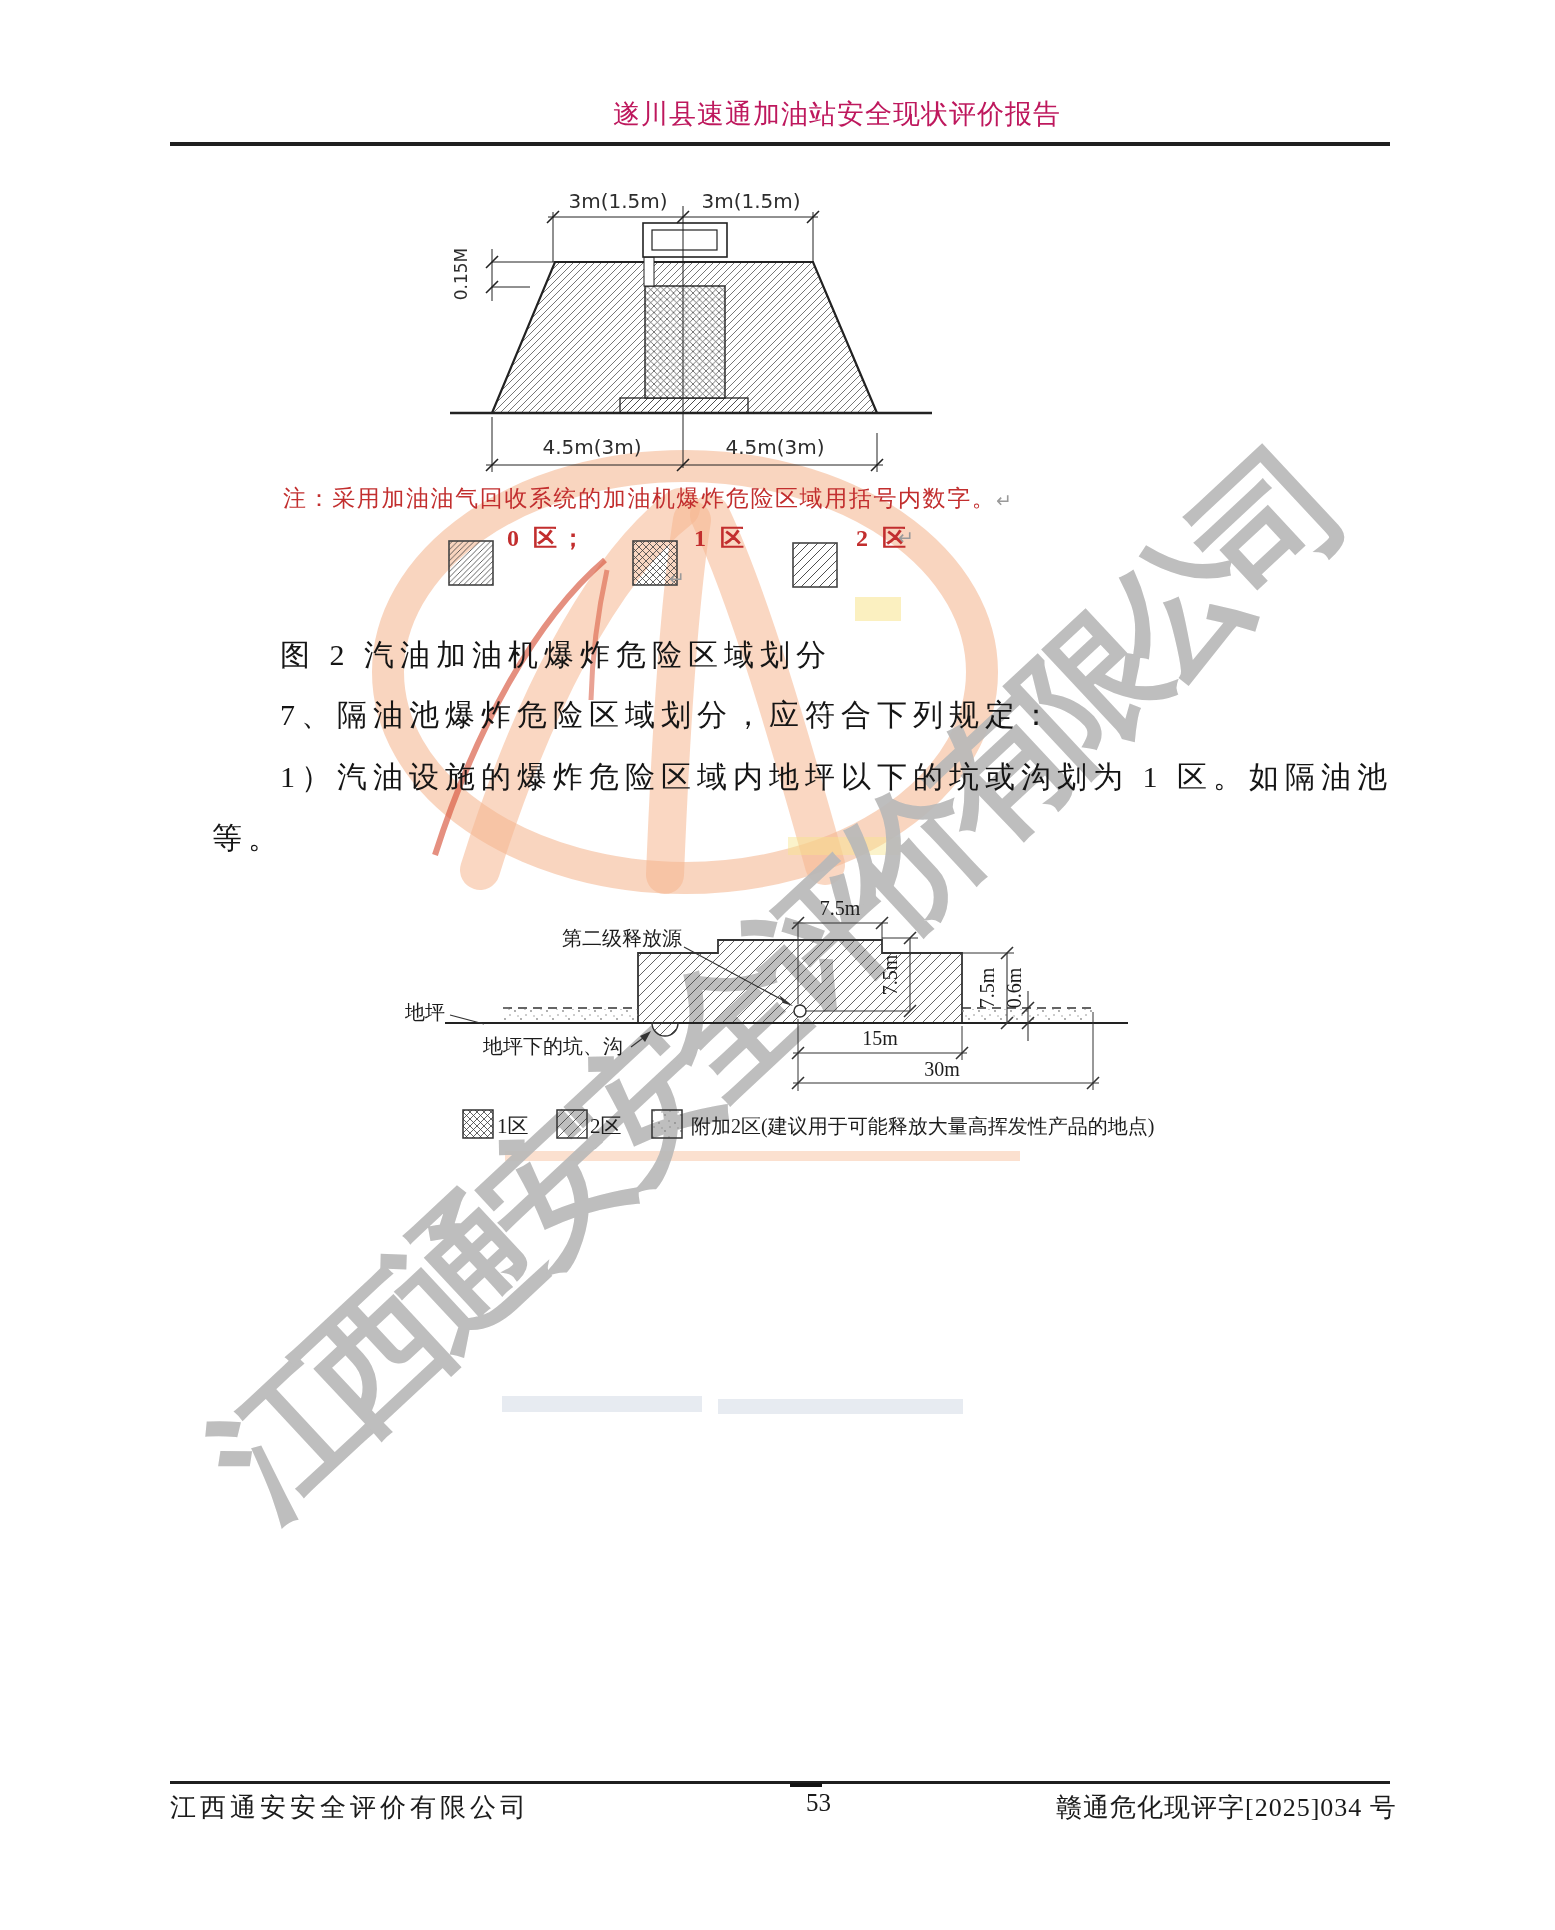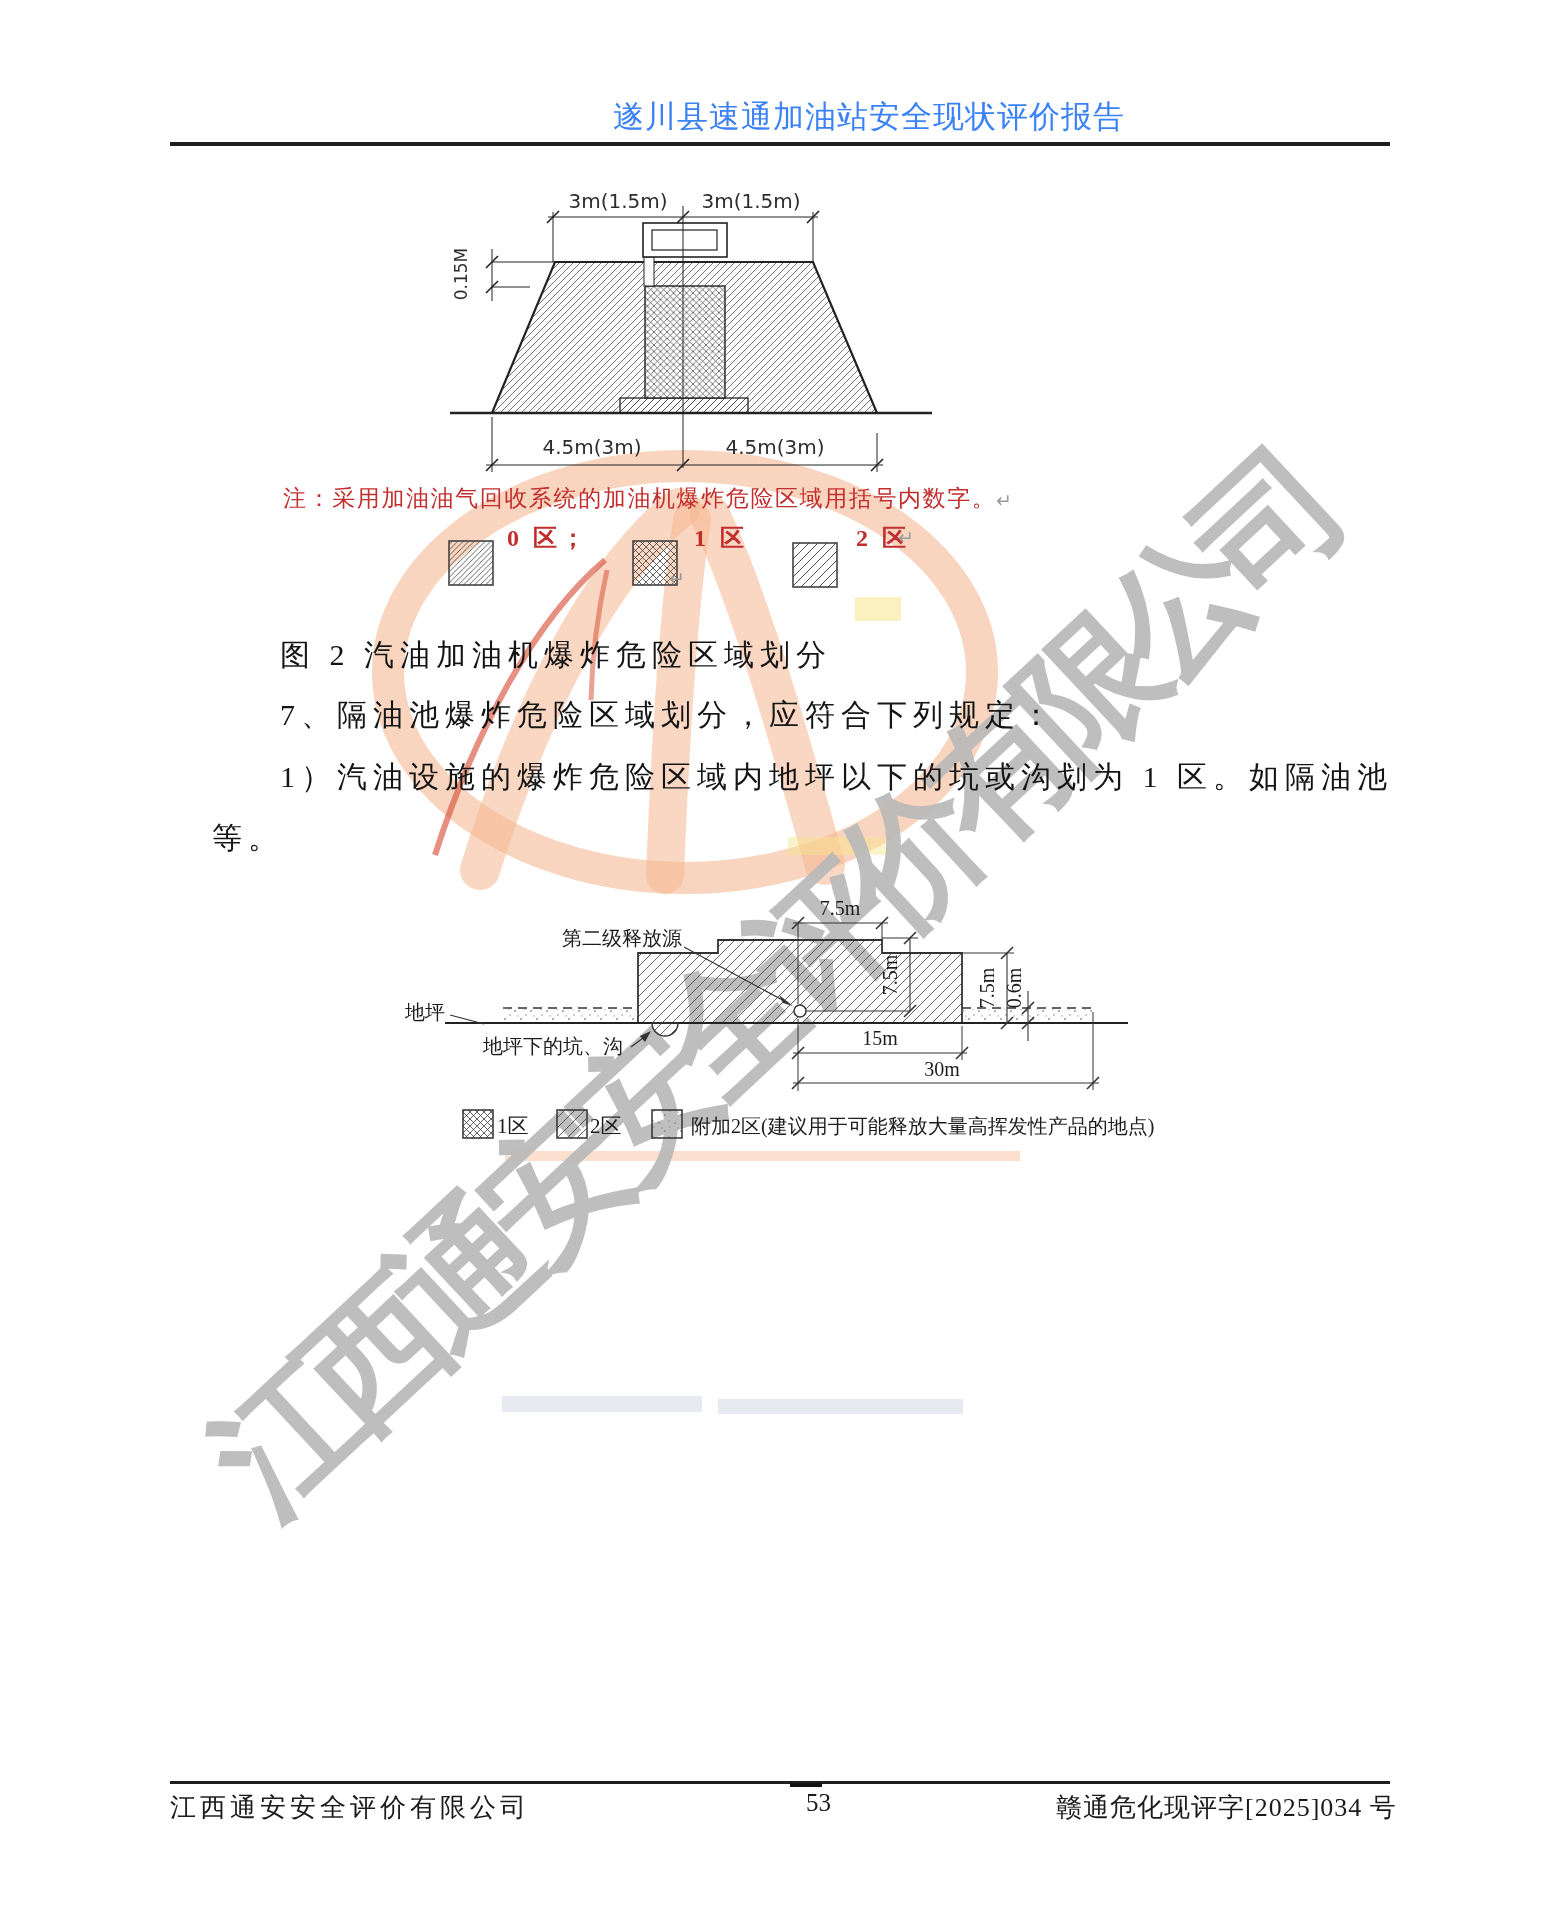--- a/index.html
+++ b/index.html
@@ -21,21 +21,21 @@
     position:absolute; left:515px; top:1282px;
     font-family:"DejaVu Sans","Liberation Sans",sans-serif;
     font-weight:bold; font-size:115px; line-height:115px; letter-spacing:-8px;
     white-space:nowrap; color:#f19392; opacity:.85;
   }
   .wm-patch{position:absolute;}
   
   .content{position:absolute;inset:0;z-index:5;}
   .doc-title{
     position:absolute; left:613px; top:96px;
-    font-size:31px; letter-spacing:1px; color:#3b82f6; white-space:nowrap;
+    font-size:27px; letter-spacing:1px; color:#be185d; white-space:nowrap;
   }
   .rule{position:absolute; background:#1f1f1f;}
   .red-note{
     position:absolute; left:283px; top:483px;
     font-size:23px; letter-spacing:1.6px; font-weight:400; color:#c22e2e;
     white-space:nowrap;
   }
   .legend1-label{
     position:absolute; font-size:24px; letter-spacing:4px; font-weight:600;
     color:#c22e2e; white-space:nowrap;

